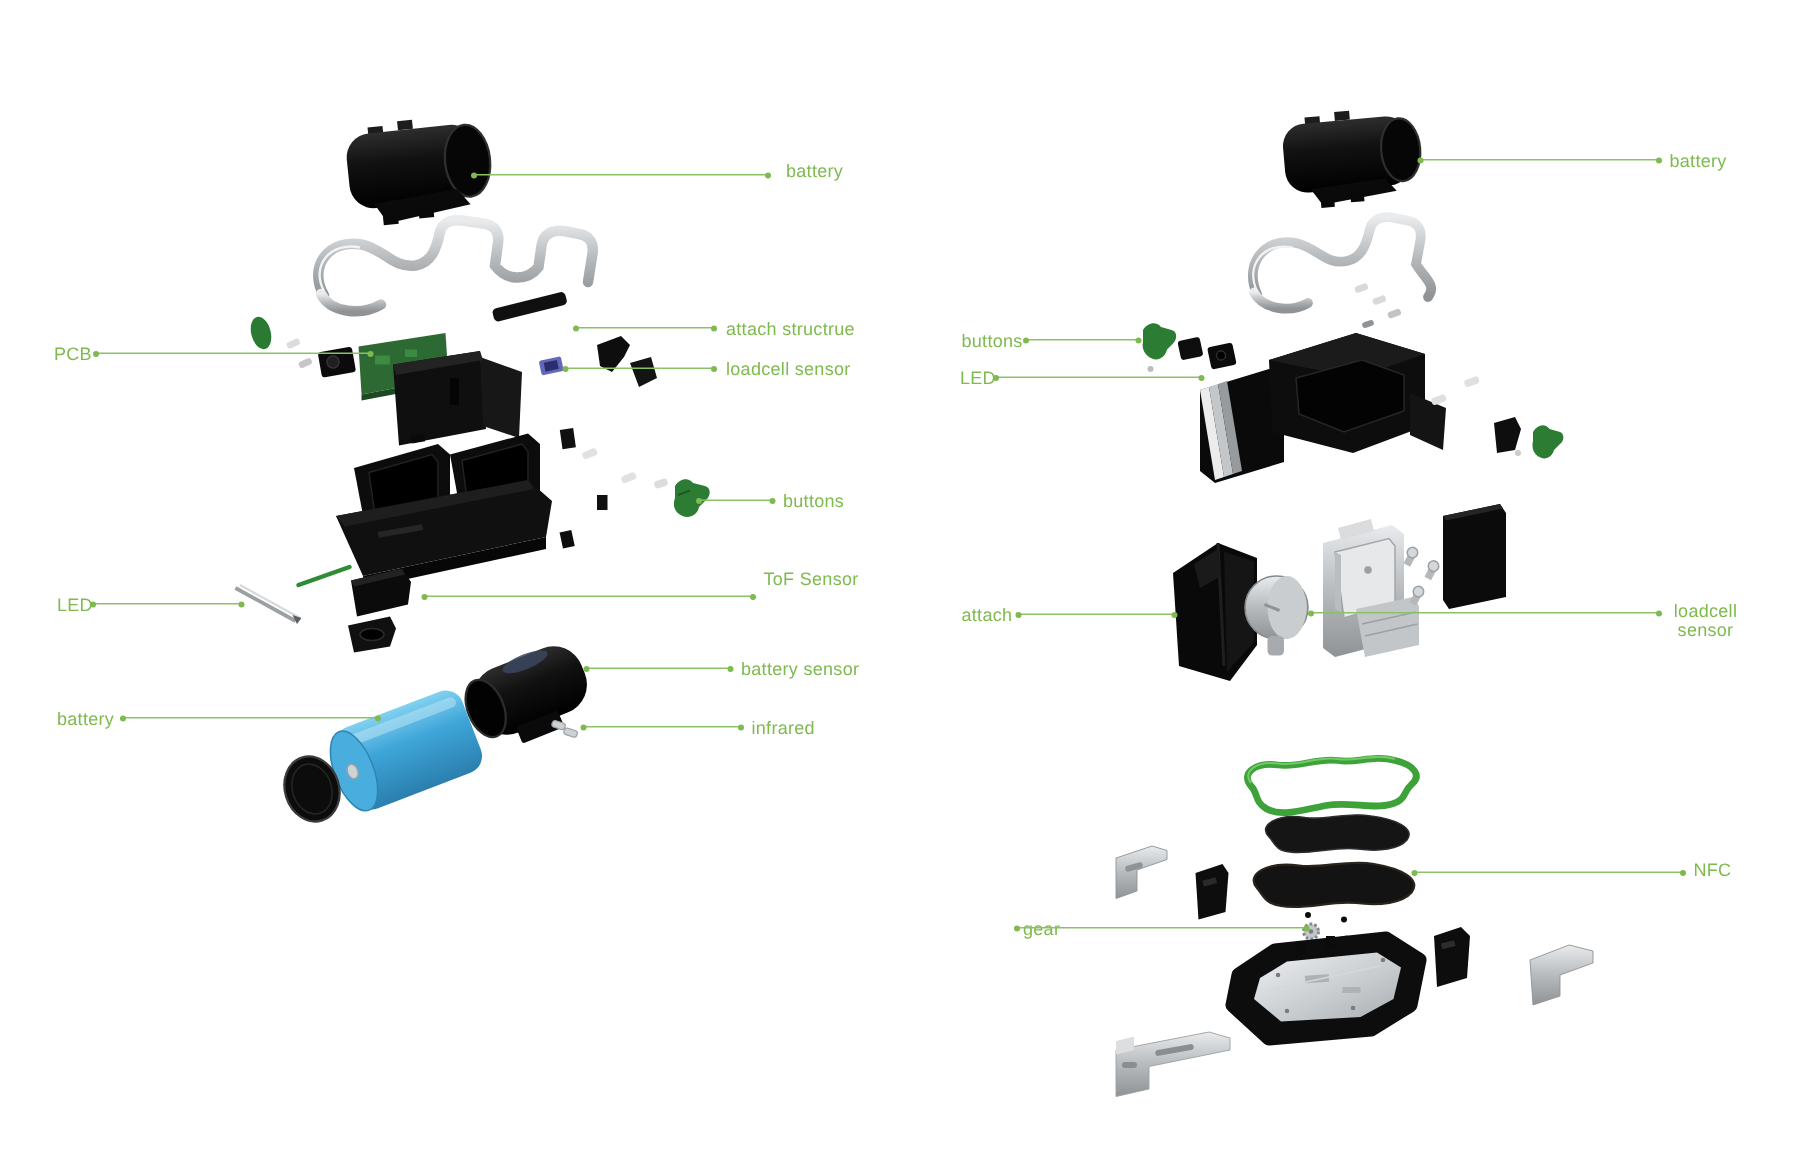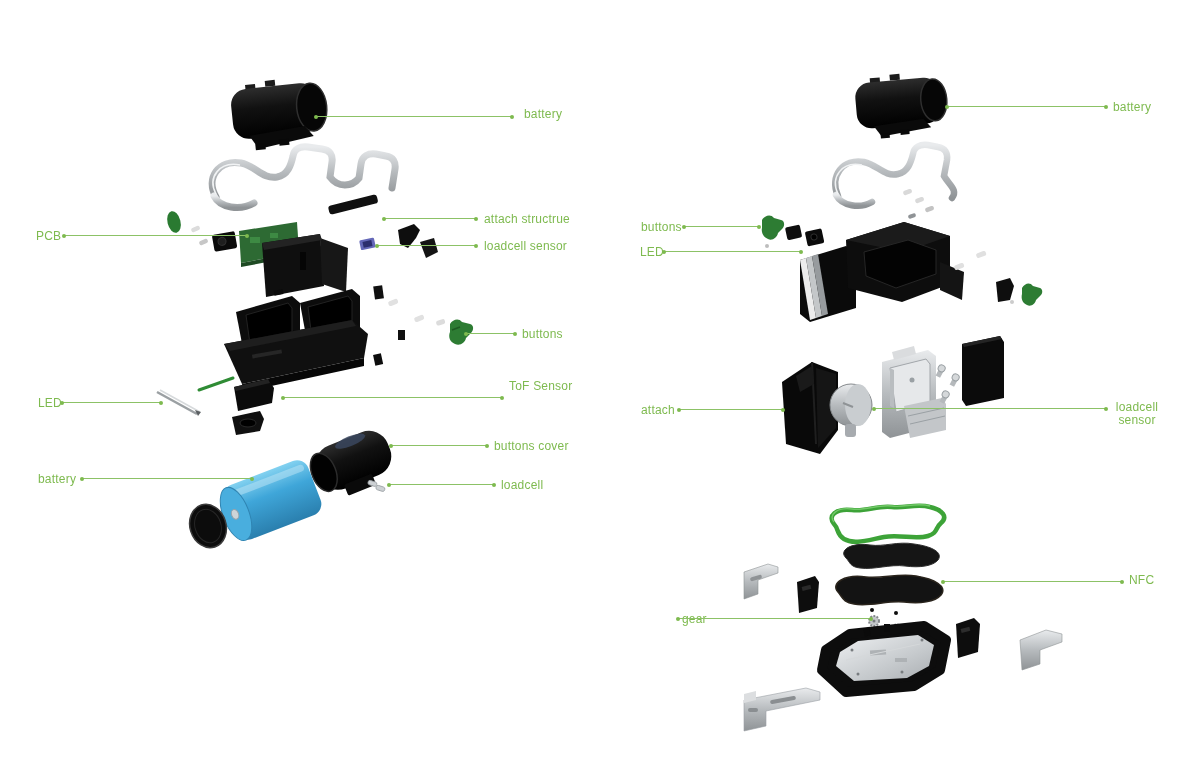--- a/index.html
+++ b/index.html
@@ -337,24 +337,24 @@
 
   <span class="lbl" style="left:522px;top:327px">buttons</span>
   <div class="leader" style="left:466px;top:333px;width:49px"></div>
 
   <span class="lbl" style="left:38px;top:396px">LED</span>
   <div class="leader" style="left:62px;top:402px;width:99px"></div>
 
   <span class="lbl" style="left:509px;top:379px">ToF Sensor</span>
   <div class="leader" style="left:283px;top:397px;width:219px"></div>
 
-  <span class="lbl" style="left:494px;top:439px">buttons cover</span>
+  <span class="lbl" style="left:494px;top:439px">battery sensor</span>
   <div class="leader" style="left:391px;top:445px;width:96px"></div>
 
-  <span class="lbl" style="left:501px;top:478px">loadcell</span>
+  <span class="lbl" style="left:501px;top:478px">infrared</span>
   <div class="leader" style="left:389px;top:484px;width:105px"></div>
 
   <span class="lbl" style="left:38px;top:472px">battery</span>
   <div class="leader" style="left:82px;top:478px;width:170px"></div>
 
   <span class="lbl" style="left:1113px;top:100px">battery</span>
   <div class="leader" style="left:947px;top:106px;width:159px"></div>
 
   <span class="lbl" style="left:641px;top:220px">buttons</span>
   <div class="leader" style="left:684px;top:226px;width:75px"></div>

